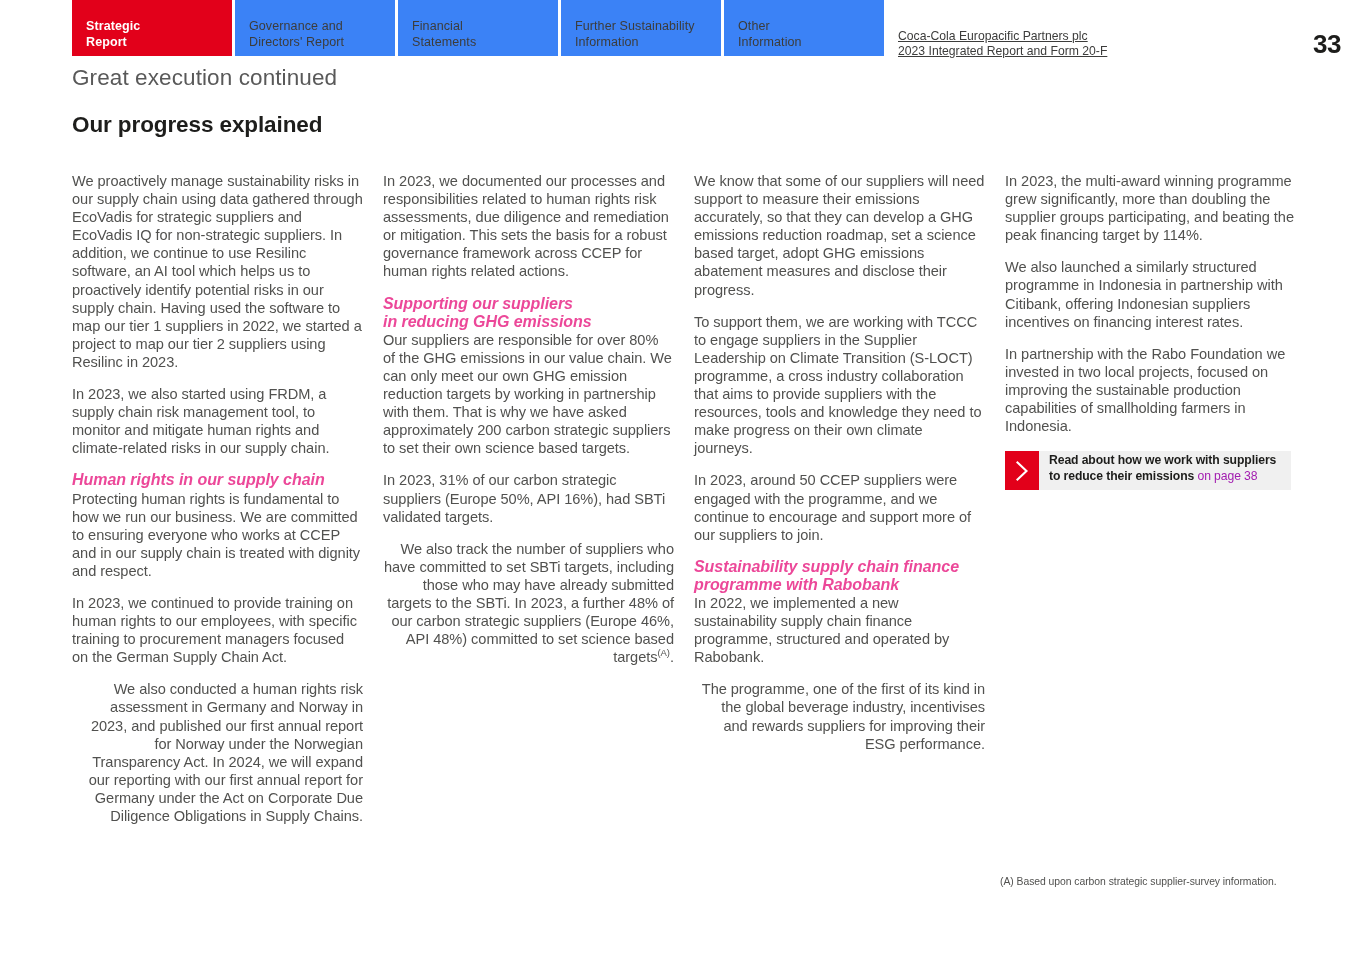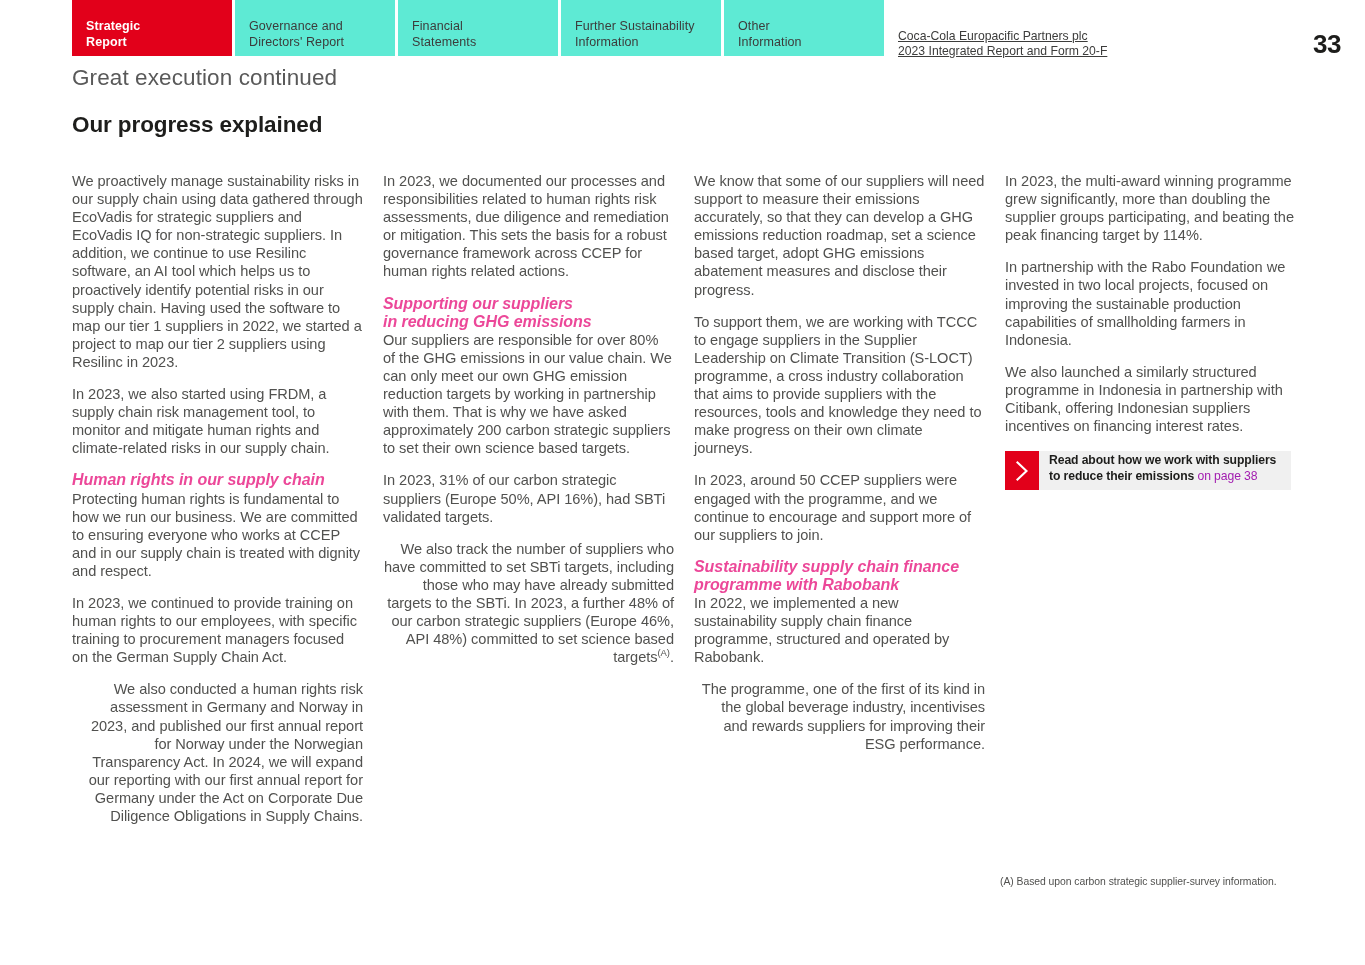--- a/index.html
+++ b/index.html
@@ -30,21 +30,21 @@
     left: 72px;
     top: 0;
     display: flex;
     gap: 3px;
     height: 48px;
     border-radius: 11px;
   }
   .tab {
     width: 160px;
     height: 56px;
-    background: #5eead4;
+    background: #3b82f6;
     box-sizing: border-box;
     padding: 18px 14px 0 14px;
     font-size: 12.5px;
     line-height: 16px;
     color: #3c3c3b;
     letter-spacing: 0.1px;
   }
   .tab.active {
     background: #e2001a;
     color: #ffffff;
@@ -244,22 +244,22 @@
     <h3>
       <span style="display:block">Sustainability supply chain finance</span>
       <span style="display:block">programme with Rabobank</span>
     </h3>
     <p>In 2022, we implemented a new sustainability supply chain finance programme, structured and operated by Rabobank.</p>
     <p>The programme, one of the first of its kind in the global beverage industry, incentivises and rewards suppliers for improving their ESG performance.</p>
   </div>
 
   <div class="col">
     <p>In 2023, the multi-award winning programme grew significantly, more than doubling the supplier groups participating, and beating the peak financing target by 114%.</p>
+    <p>We also launched a similarly structured programme in Indonesia in partnership with Citibank, offering Indonesian suppliers incentives on financing interest rates.</p>
     <p>In partnership with the Rabo Foundation we invested in two local projects, focused on improving the sustainable production capabilities of smallholding farmers in Indonesia.</p>
-    <p>We also launched a similarly structured programme in Indonesia in partnership with Citibank, offering Indonesian suppliers incentives on financing interest rates.</p>
 
     <div class="xref">
       <div class="xref-arrow">
         <svg width="16" height="22" viewBox="0 0 16 22" aria-hidden="true">
           <path d="M3.5 2.5 L12.5 11 L3.5 19.5" fill="none" stroke="#ffffff" stroke-width="2.1" stroke-linecap="square"></path>
         </svg>
       </div>
       <div class="xref-text">
         <span style="display:block">Read about how we work with suppliers</span>
         <span>to reduce their emissions</span>

